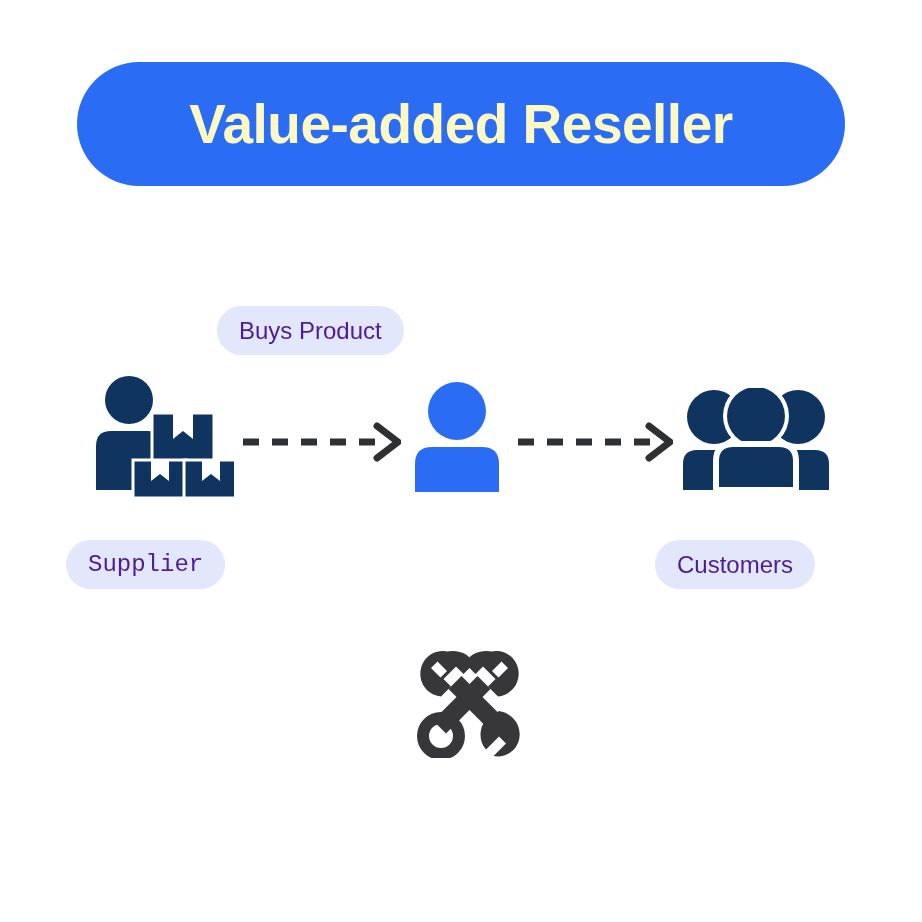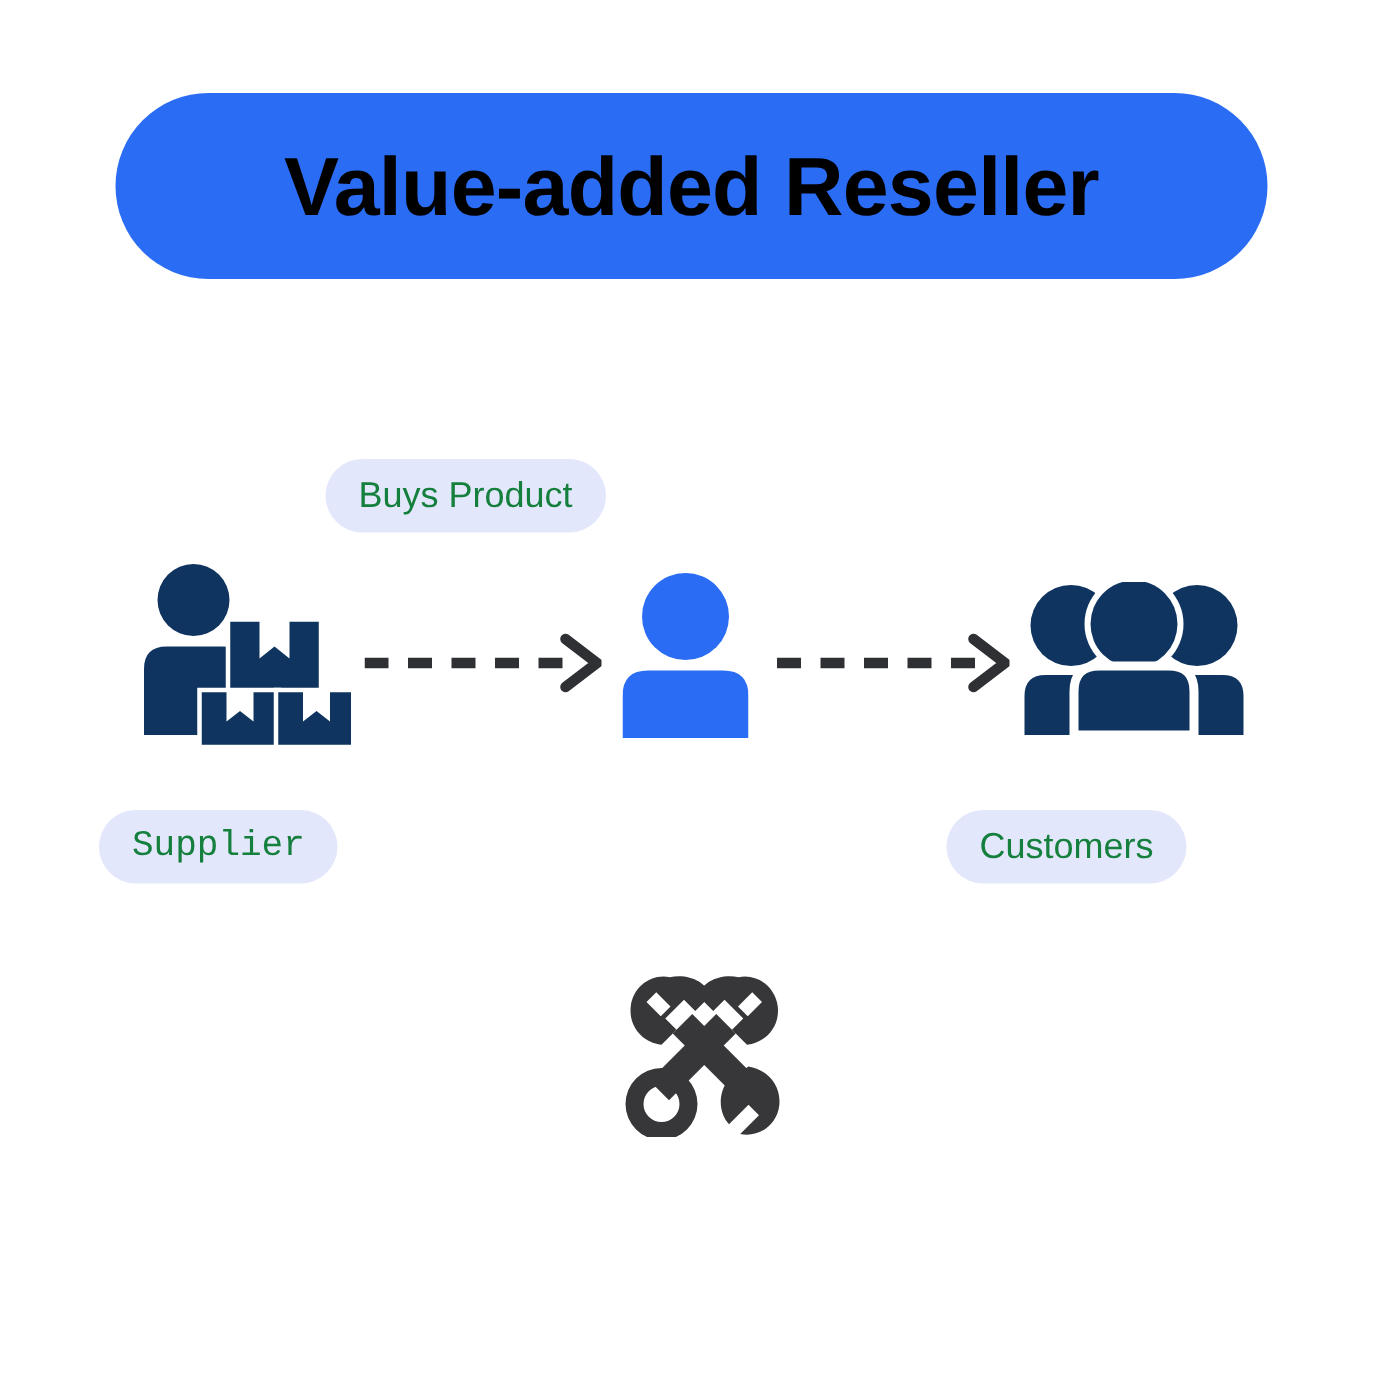--- a/index.html
+++ b/index.html
@@ -30,49 +30,49 @@
     width: 768px;
     height: 124px;
     border-radius: 62px;
     background: #2a6df4;
     display: flex;
     align-items: center;
     justify-content: center;
     box-sizing: border-box;
   }
   .title-text {
-    color: #000000;
+    color: #fef9c3;
     font-size: 55px;
     font-weight: 700;
     letter-spacing: -0.5px;
     line-height: 1;
     white-space: nowrap;
   }
 
   
   .chip {
     position: absolute;
     background: #e3e7fb;
-    color: #15803d;
+    color: #4c1d95;
     border-radius: 999px;
     display: flex;
     align-items: center;
     justify-content: center;
     font-size: 24px;
     line-height: 1;
     box-sizing: border-box;
     white-space: nowrap;
     padding: 0 22px;
     height: 49px;
   }
 
   .chip-buys     { left: 217px; top: 306px; }
   .chip-resells  { left: 488px; top: 306px; }
   .chip-supplier { left: 66px;  top: 540px; font-family: Liberation Mono, monospace; }
-  .chip-customers{ left: 631px; top: 540px; }
+  .chip-customers{ left: 655px; top: 540px; }
   .chip-var      { left: 345px; top: 586px; }
 
   
   .node-icon {
     position: absolute;
   }
   .icon-supplier  { left: 88px;  top: 376px; width: 146px; height: 122px; }
   .icon-reseller  { left: 415px; top: 382px; width: 84px;  height: 110px; }
   .icon-customers { left: 681px; top: 388px; width: 150px; height: 102px; }
   .icon-tools     { left: 413px; top: 645px; width: 113px; height: 113px; }

